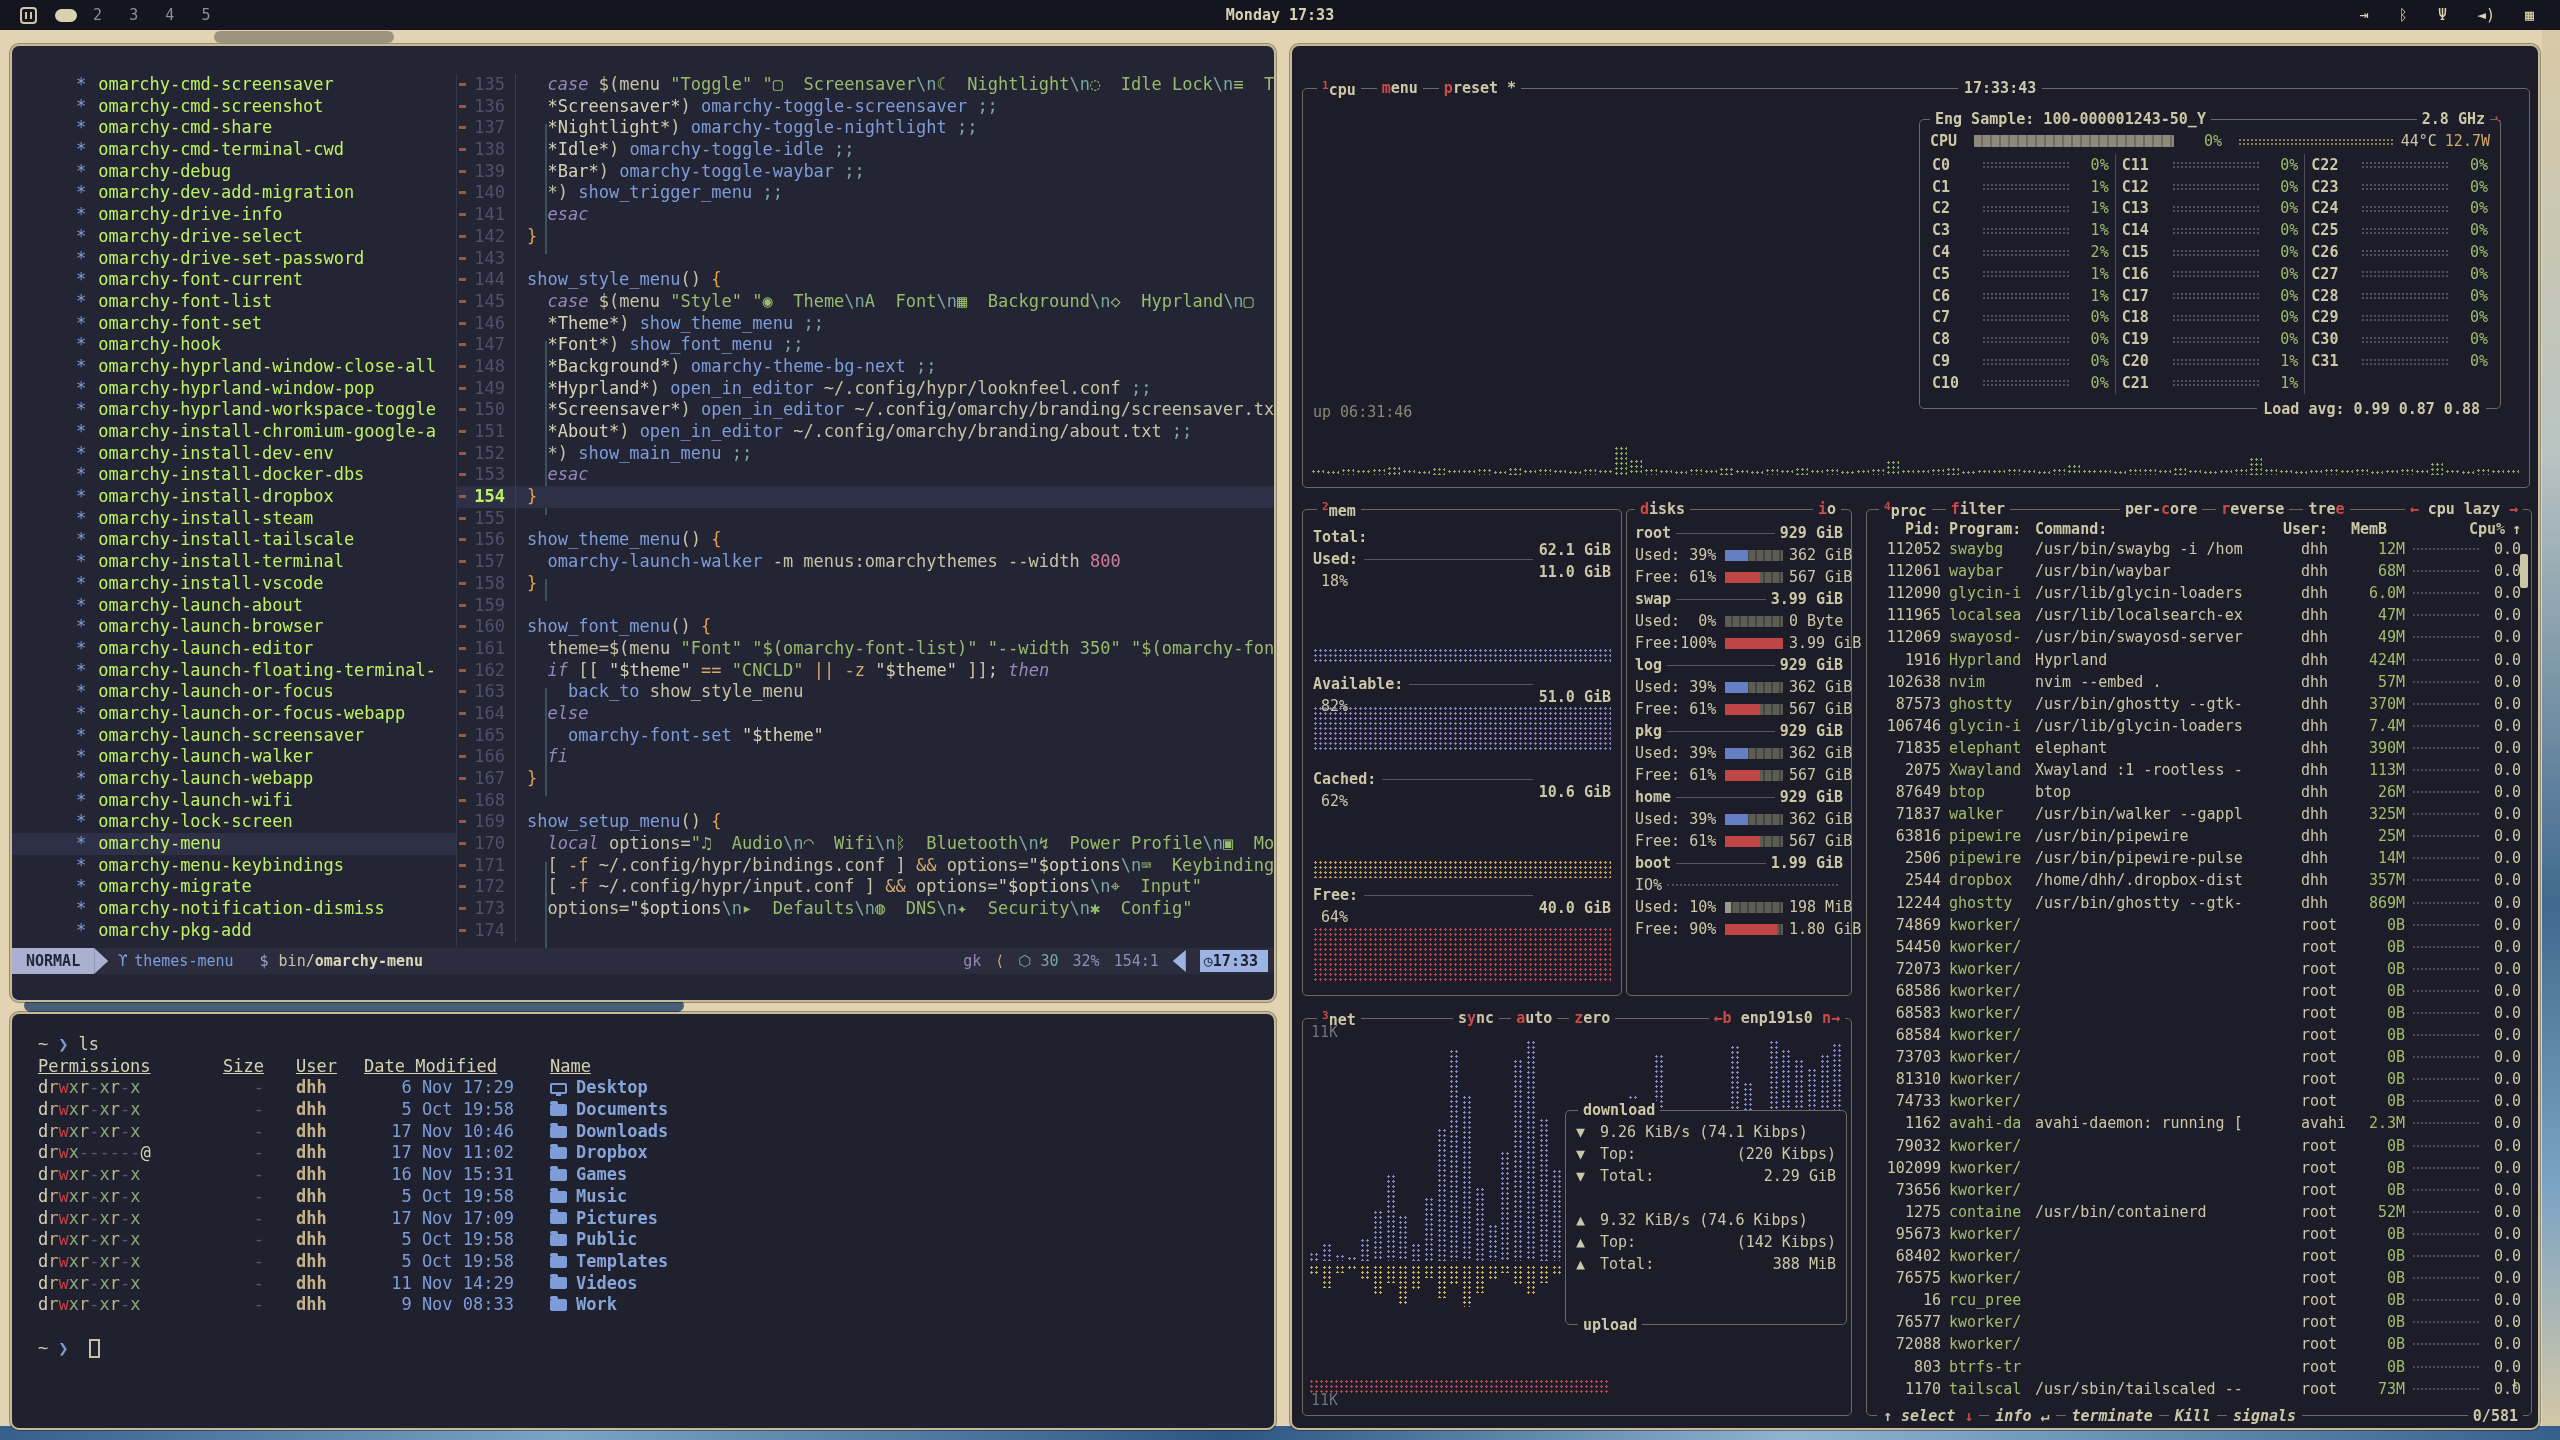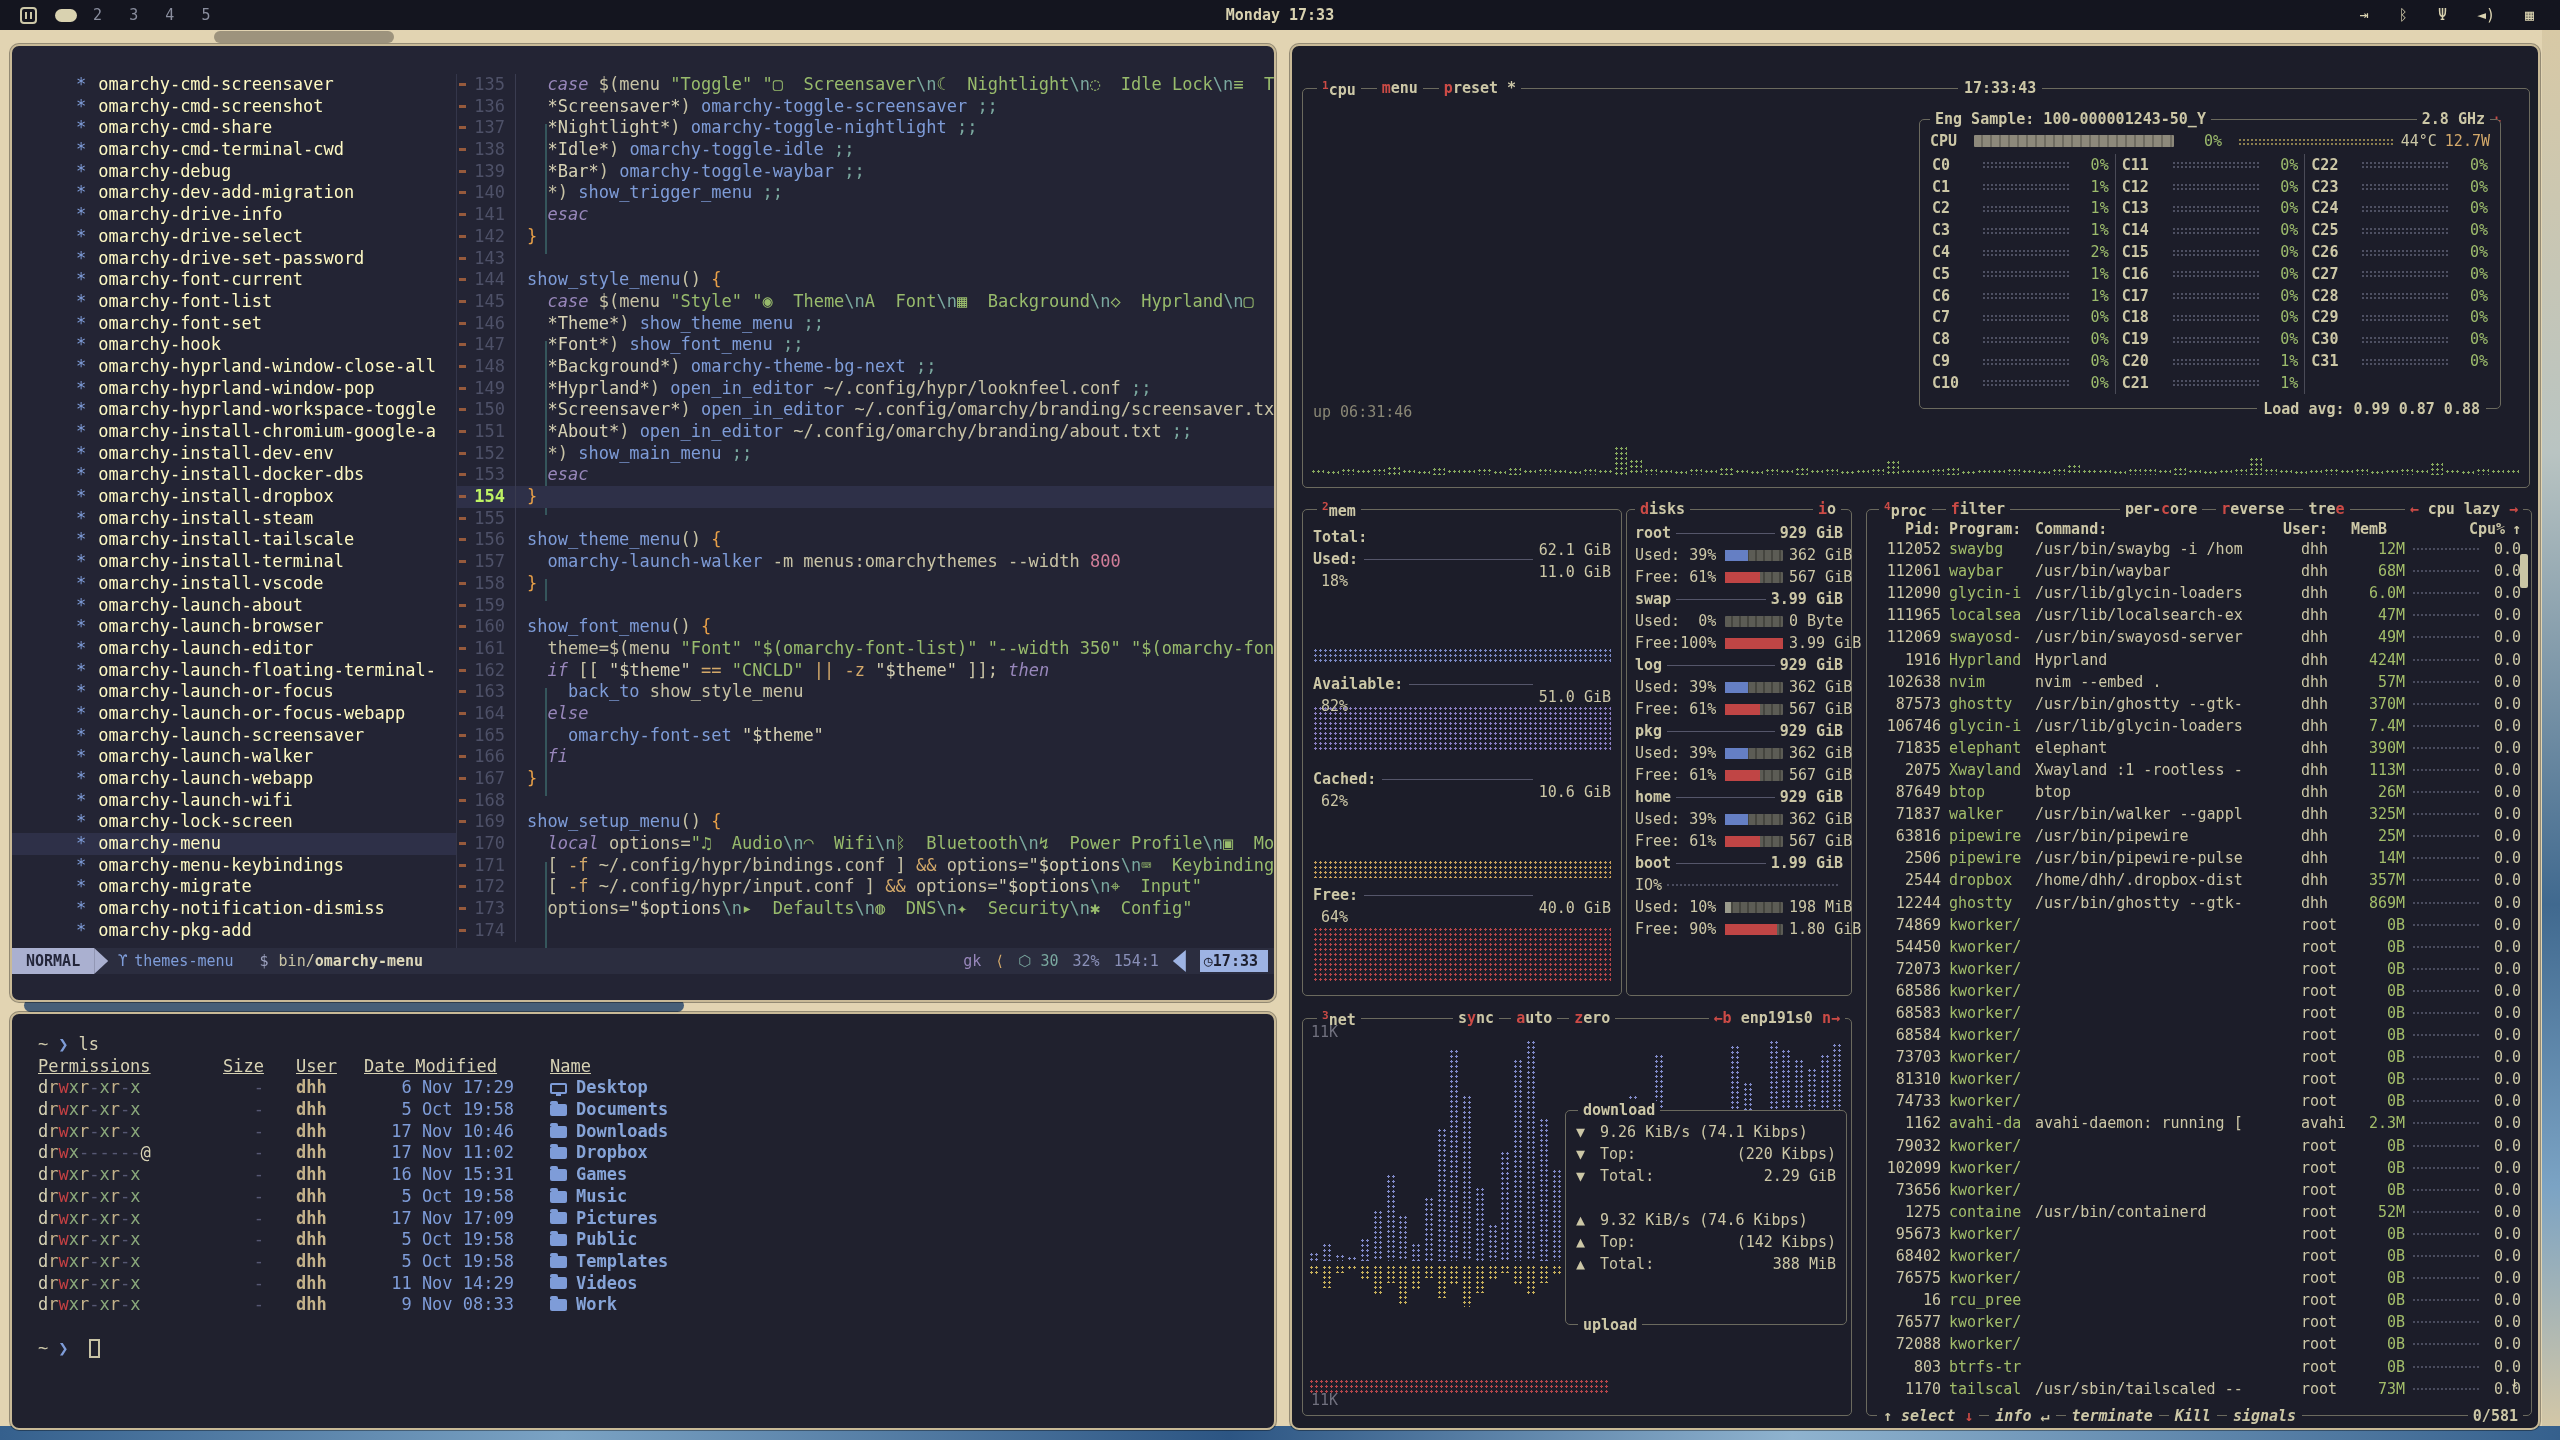--- a/index.html
+++ b/index.html
@@ -28,21 +28,21 @@
   .window{position:absolute;border:2px solid #c9ba97;border-radius:9px;box-shadow:0 0 0 1px rgba(0,0,0,.35);}
 
   
   .win-editor{left:10px;top:44px;width:1266px;height:958px;background:#232434;}
   .ed-body{position:absolute;left:0;top:0;right:0;bottom:52px;display:flex;overflow:hidden;
     font-size:17px;line-height:21.7px;padding-top:28px;color:#c8c3a5;}
   .file-pane{width:445px;flex:none;border-right:1px solid #34364a;}
   .frow{height:21.7px;padding-left:64px;white-space:pre;}
   .frow.active{background:#2e3048;}
   .fstar{color:#7e9cd8;margin-right:12px;}
-  .fname{color:#fef9c3;}
+  .fname{color:#bef264;}
   .code-pane{flex:1;position:relative;overflow:hidden;}
   .iguide{position:absolute;width:2px;background:#35565c;left:88px;}
   .code-row{height:21.7px;display:flex;white-space:pre;position:relative;}
   .code-row.cur{background:#2e3048;}
   .csign{width:12px;flex:none;position:relative;}
   .csign::after{content:"";position:absolute;left:2px;top:9px;width:7px;height:3px;background:#b3683f;opacity:.8;}
   .lnum{width:46px;flex:none;text-align:right;padding-right:10px;color:#4e5168;}
   .code-row.cur .lnum{color:#bef264;font-weight:bold;}
   .ltext{border-left:1px solid #3a3c50;padding-left:11px;flex:1;}
   .tk-kw{color:#9887bb;font-style:italic;}
@@ -121,21 +121,21 @@
   .cname{font-weight:bold;width:42px;}
   .clead{flex:1;height:7px;background-image:radial-gradient(#4e5062 1px,transparent 1.2px);background-size:4px 4px;margin:0 8px;}
   .cpct{color:#9cbb6c;width:30px;text-align:right;}
   .core-load{position:absolute;right:14px;bottom:-10px;background:#1c1d29;padding:0 6px;font-weight:bold;}
 
   .b-mem{left:10px;top:463px;width:320px;height:487px;}
   .mrow{position:absolute;left:10px;right:10px;height:22px;display:flex;align-items:center;white-space:pre;}
   .mrow .ma{font-weight:bold;}
   .mrow .mlead{flex:1;margin:0 6px;}
   .mrow.lined .mlead{border-bottom:1px solid #55566a;height:1px;align-self:center;}
-  .mrow .mc{font-weight:normal;margin-top:26px;}
+  .mrow .mc{font-weight:bold;margin-top:26px;}
   .mrow.pct .ma{font-weight:normal;padding-left:8px;}
   .mgraph{position:absolute;left:10px;right:10px;background-size:5px 5px;}
   .g-blue{background-image:radial-gradient(#7b88c4 1.2px,transparent 1.4px);}
   .g-purple{background-image:radial-gradient(#8b7fc4 1.2px,transparent 1.4px);}
   .g-orange{background-image:radial-gradient(#c8a05a 1.2px,transparent 1.4px);}
   .g-red{background-image:radial-gradient(#b6464a 1.2px,transparent 1.4px);}
 
   .b-disks{left:334px;top:463px;width:226px;height:487px;}
   .disk-rows{padding:12px 8px 0 8px;}
   .drow{display:flex;height:22px;align-items:center;white-space:pre;}

